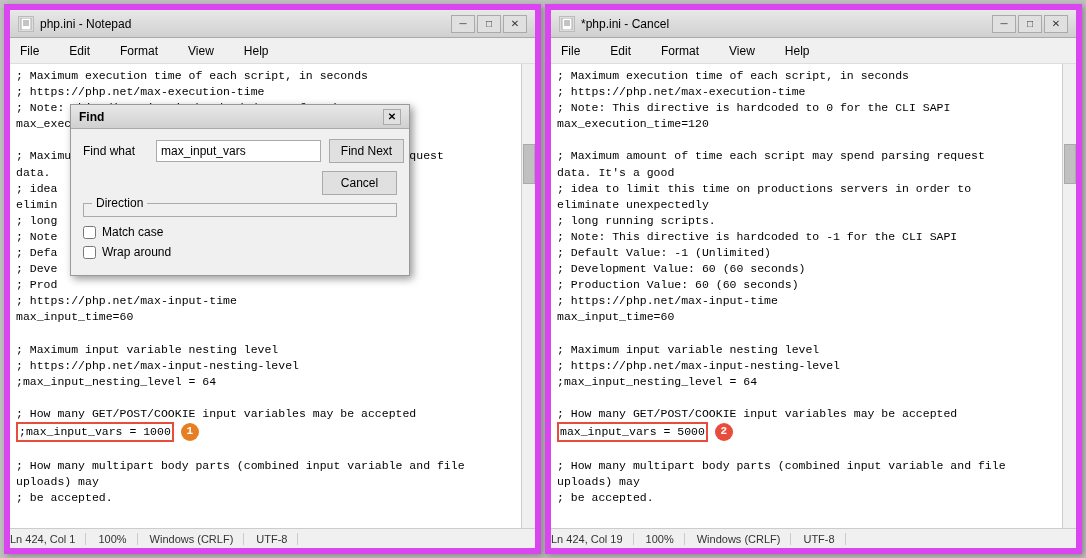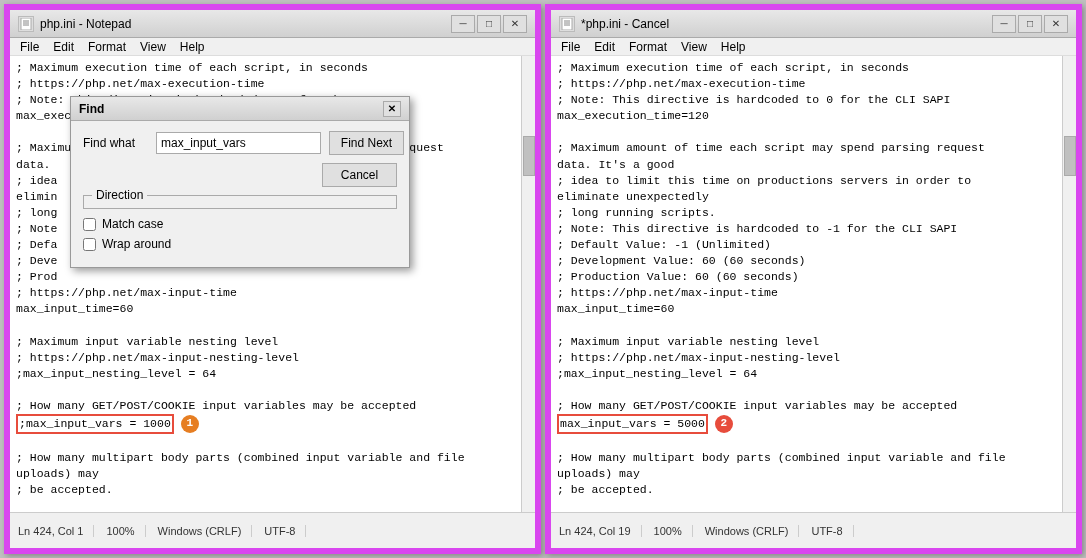--- a/index.html
+++ b/index.html
@@ -72,22 +72,22 @@
       justify-content: center;
       font-size: 10px;
       color: #333;
     }
 
     .menu-bar {
       background: #f0f0f0;
       border-bottom: 1px solid #ddd;
       padding: 2px 4px;
       display: flex;
-      gap: 2px;
-      height: 18px;
+      gap: 18px;
+      height: 26px;
       align-items: center;
     }
 
     .menu-item {
       padding: 2px 6px;
       font-size: 12px;
       cursor: pointer;
       color: #000;
     }
 
@@ -125,25 +125,25 @@
       height: 40px;
       background: #c0c0c0;
       border: 1px solid #aaa;
       margin: 0 auto;
       margin-top: 80px;
     }
 
     .status-bar {
       background: #f0f0f0;
       border-top: 1px solid #ccc;
-      padding: 2px 8px;
+      padding: 2px 0;
       display: flex;
       gap: 12px;
       font-size: 11px;
-      height: 36px;
+      height: 20px;
       align-items: center;
     }
 
     .status-item {
       color: #333;
       border-right: 1px solid #ccc;
       padding-right: 10px;
     }
 
     

